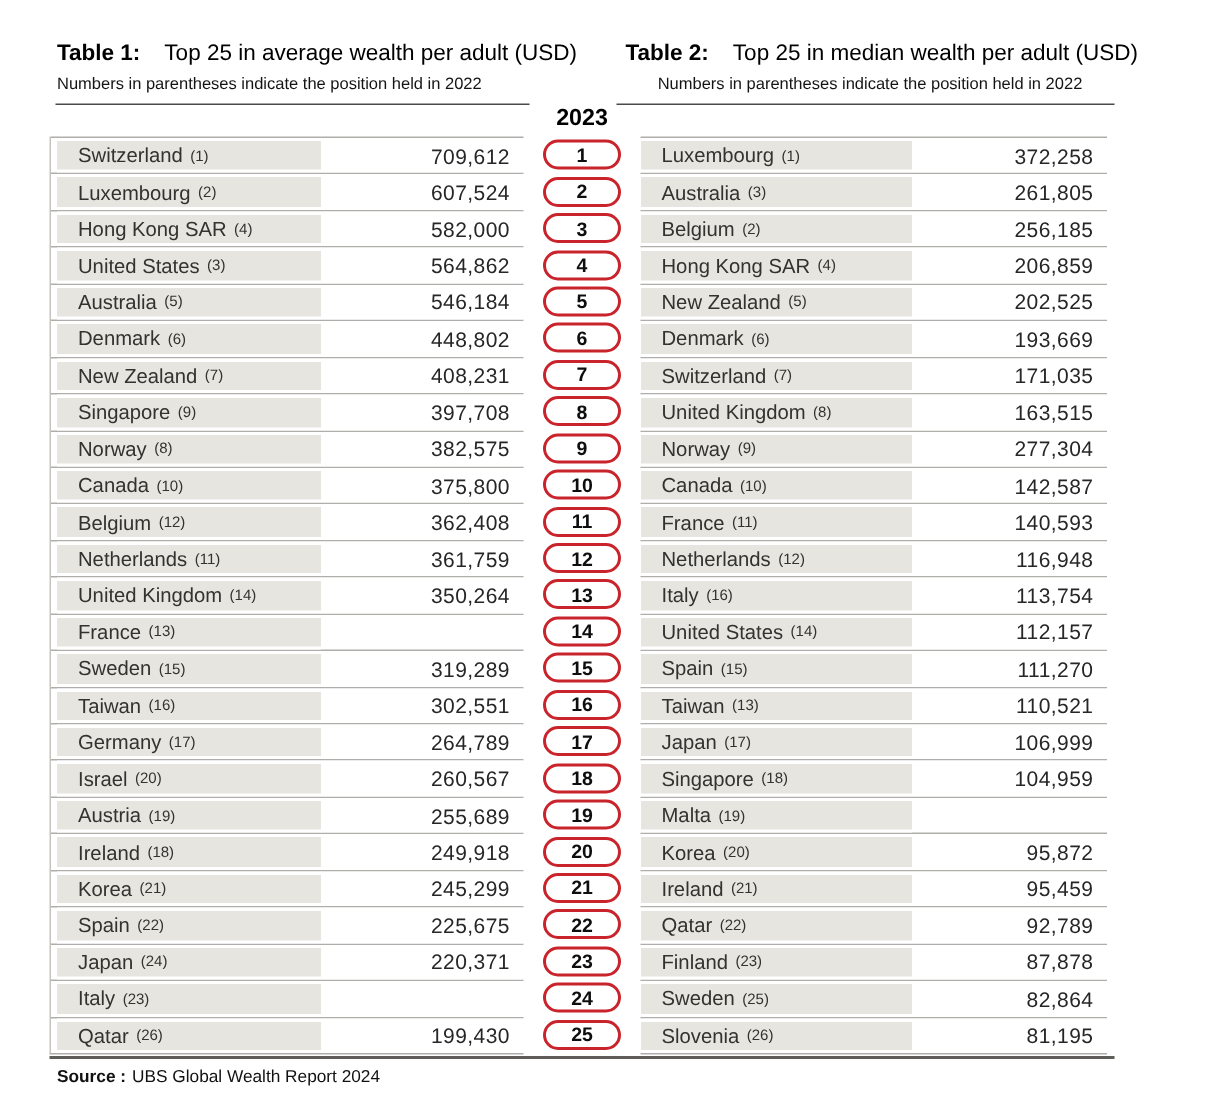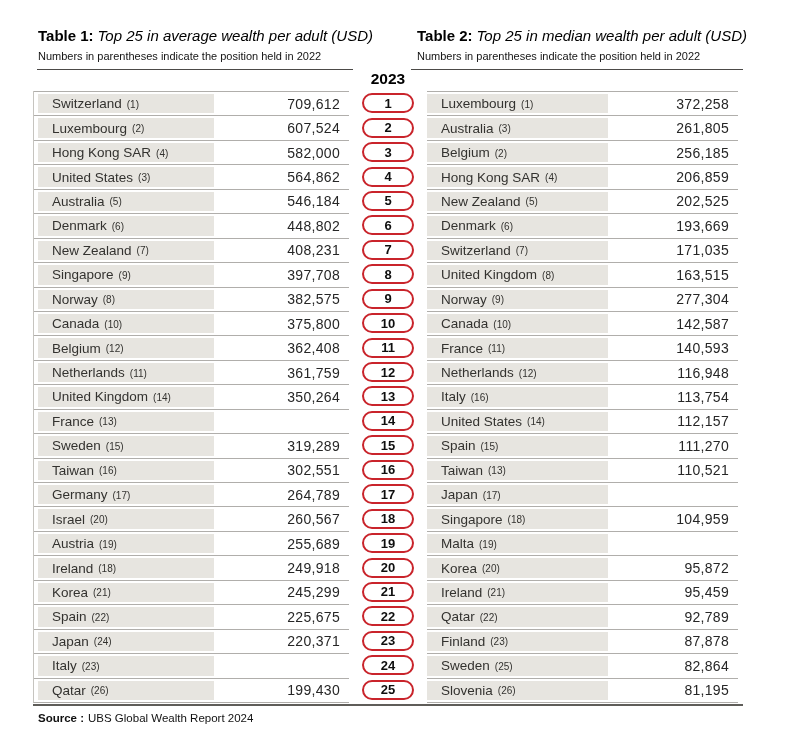--- a/index.html
+++ b/index.html
@@ -10,23 +10,23 @@
     position: relative;
     overflow: hidden;
     color: #1a1a1a;
   }
 
   
   .header { position: absolute; top: 26px; border-bottom: 1px solid #4c4a47; padding-bottom: 6px; }
   .header-left  { left: 37px;  width: 316px; }
   .header-right { left: 411px; width: 332px; }
   .t-title { font-size: 15px; line-height: 19px; color: #000; white-space: nowrap; padding-left: 1px; }
-  .header-right .t-title, .header-right .t-sub { padding-left: 6px; }
+  .header-right .t-title, .header-right .t-sub { padding-left: 6px; text-align: center; }
   .t-title .t-label { font-weight: bold; }
-  .t-title .t-rest { margin-left: 4px; font-style: italic; }
+  .t-title .t-rest { margin-left: 16px; }
   .t-sub { font-size: 11px; line-height: 13px; margin-top: 5px; color: #141414; white-space: nowrap; padding-left: 1px; }
 
   
   .year {
     position: absolute; left: 358px; top: 70px; width: 60px;
     text-align: center; font-size: 15.5px; font-weight: bold; color: #000;
   }
 
   
   .tbl { position: absolute; top: 91px; border-bottom: 1px solid #b0aeab; }
@@ -523,20 +523,21 @@
         <span class="prev">(13)</span>
       </div>
       <div class="value">110,521</div>
     </div>
 
     <div class="row">
       <div class="country">
         <span class="cname">Japan</span>
         <span class="prev">(17)</span>
       </div>
+      <div class="value">106,999</div>
     </div>
 
     <div class="row">
       <div class="country">
         <span class="cname">Singapore</span>
         <span class="prev">(18)</span>
       </div>
       <div class="value">104,959</div>
     </div>
 

